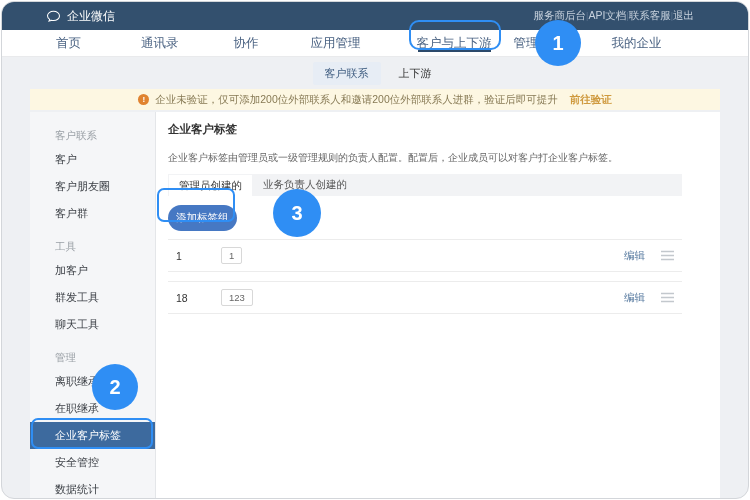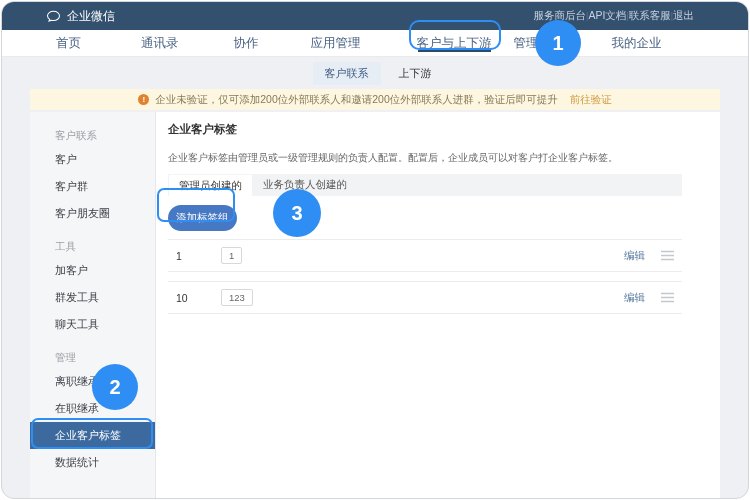--- a/index.html
+++ b/index.html
@@ -24,21 +24,21 @@
   .nav-item:nth-child(5){margin-left:56px} .nav-item:nth-child(6){margin-left:22px}
   .nav-item:nth-child(7){margin-left:48px}
   .nav-item.active::after { content:""; position:absolute; left:1px; right:1px; bottom:4px; height:2px; background:#2c4a6b; }
   
   .subtabs { height:23px; margin-top:5px; display:flex; justify-content:center; align-items:center; gap:12px; font-size:11px; }
   .subtab { color:#333; text-decoration:none; cursor:pointer; padding:4px 6px; }
   .subtab.active { background:#e7edf5; color:#3f5d80; padding:4px 12px; border-radius:2px; }
   
   .notice { height:21px; margin:4px 28px 0 28px; background:#fdf7e2; display:flex; align-items:center; justify-content:center; gap:6px; font-size:10.5px; color:#877a55; }
   .warn-icon { width:11px; height:11px; border-radius:50%; background:#e08330; color:#fff; font-size:8px; font-weight:bold; display:inline-flex; align-items:center; justify-content:center; line-height:1; }
-  .notice-link { color:#cf9a3f; text-decoration:none; cursor:pointer; margin-left:6px; }
+  .notice-link { color:#cf9a3f; text-decoration:none; cursor:pointer; margin-left:6px;font-weight:bold; }
   
   .body { display:flex; margin:2px 28px 0 28px; height:387px; }
   .sidebar { width:126px; background:#f5f6f8; border-right:1px solid #e4e6e9; padding-top:4px; flex:none; }
   .sb-label { font-size:10.5px; color:#9aa0a6; padding:11px 0 3px 25px; line-height:16px; }
   .sb-item { display:block; font-size:11px; color:#3b3f45; height:27px; line-height:27px; padding-left:25px; text-decoration:none; cursor:pointer; }
   .sb-item.active { background:#3d6a9e; color:#fff; }
   
   .main { flex:1; background:#fff; padding:8px 38px 0 12px; overflow:hidden; }
   .title { font-size:11.5px; font-weight:bold; color:#333; line-height:18px; }
   .desc { font-size:10px; color:#666; margin-top:12px; line-height:16px; }
@@ -106,30 +106,31 @@
       <span class="warn-icon">!</span>
       <span>企业未验证，仅可添加200位外部联系人和邀请200位外部联系人进群，验证后即可提升</span>
       <a class="notice-link">前往验证</a>
     </div>
 
     <div class="body">
 
       <aside class="sidebar">
         <div class="sb-label">客户联系</div>
         <a class="sb-item">客户</a>
+        <a class="sb-item">客户朋友圈</a>
         <a class="sb-item">客户群</a>
-        <a class="sb-item">客户朋友圈</a>
         <div class="sb-label">工具</div>
         <a class="sb-item">加客户</a>
         <a class="sb-item">群发工具</a>
         <a class="sb-item">聊天工具</a>
         <div class="sb-label">管理</div>
         <a class="sb-item">离职继承</a>
         <a class="sb-item">在职继承</a>
         <a class="sb-item active">企业客户标签</a>
+        <a class="sb-item">安全管控</a>
         <a class="sb-item">数据统计</a>
       </aside>
 
       <main class="main">
         <h1 class="title">企业客户标签</h1>
         <p class="desc">企业客户标签由管理员或一级管理规则的负责人配置。配置后，企业成员可以对客户打企业客户标签。</p>
 
         <div class="tabbar">
           <a class="tab active">管理员创建的</a>
           <a class="tab">业务负责人创建的</a>
@@ -143,21 +144,21 @@
             <span class="chip">1</span>
             <span class="spacer"></span>
             <a class="edit">编辑</a>
             <span class="menu-icon">
               <svg width="13" height="11" viewBox="0 0 13 11">
                   <path d="M0 1.5h13M0 5.5h13M0 9.5h13" stroke="#c3c8cd" stroke-width="1.4"></path>
                 </svg>
             </span>
           </div>
           <div class="row">
-            <span class="row-name">10</span>
+            <span class="row-name">18</span>
             <span class="chip">123</span>
             <span class="spacer"></span>
             <a class="edit">编辑</a>
             <span class="menu-icon">
               <svg width="13" height="11" viewBox="0 0 13 11">
                   <path d="M0 1.5h13M0 5.5h13M0 9.5h13" stroke="#c3c8cd" stroke-width="1.4"></path>
                 </svg>
             </span>
           </div>
         </div>

